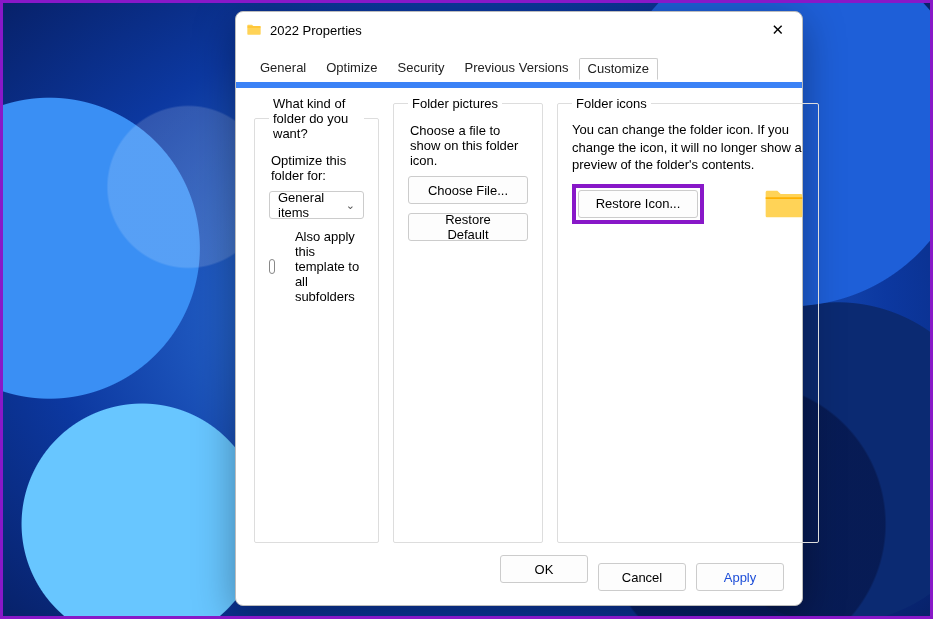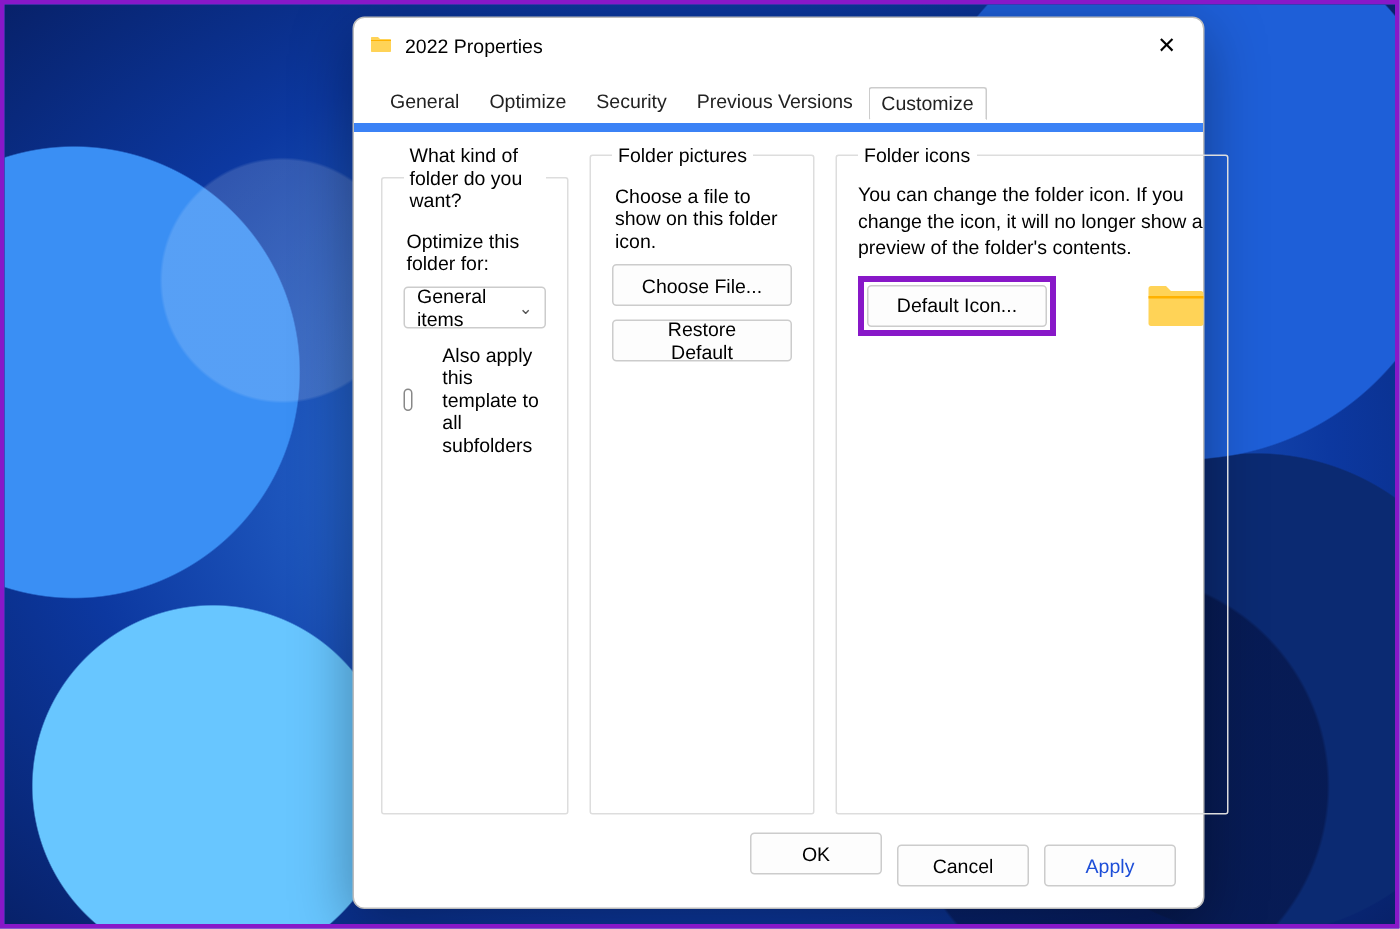--- a/index.html
+++ b/index.html
@@ -158,21 +158,21 @@
         <button class="btn">Restore Default</button>
       </div>
     </fieldset>
 
     <fieldset>
       <legend>Folder icons</legend>
       <div class="folder-icons-body">
         <div style="line-height:1.35;">You can change the folder icon. If you change the icon, it will no longer show a preview of the folder's contents.</div>
         <div class="change-row">
           <span class="change-highlight">
-            <button class="btn">Default Icon...</button>
+            <button class="btn">Restore Icon...</button>
           </span>
           <svg class="big-folder" viewBox="0 0 24 20">
             <path fill="#ffd357" d="M1 3c0-.6.4-1 1-1h6l2 2h12c.6 0 1 .4 1 1v12c0 .6-.4 1-1 1H2c-.6 0-1-.4-1-1V3z"></path>
             <path fill="#ffb100" d="M1 6h22v1H1z"></path>
           </svg>
         </div>
       </div>
     </fieldset>
 
   </div>

